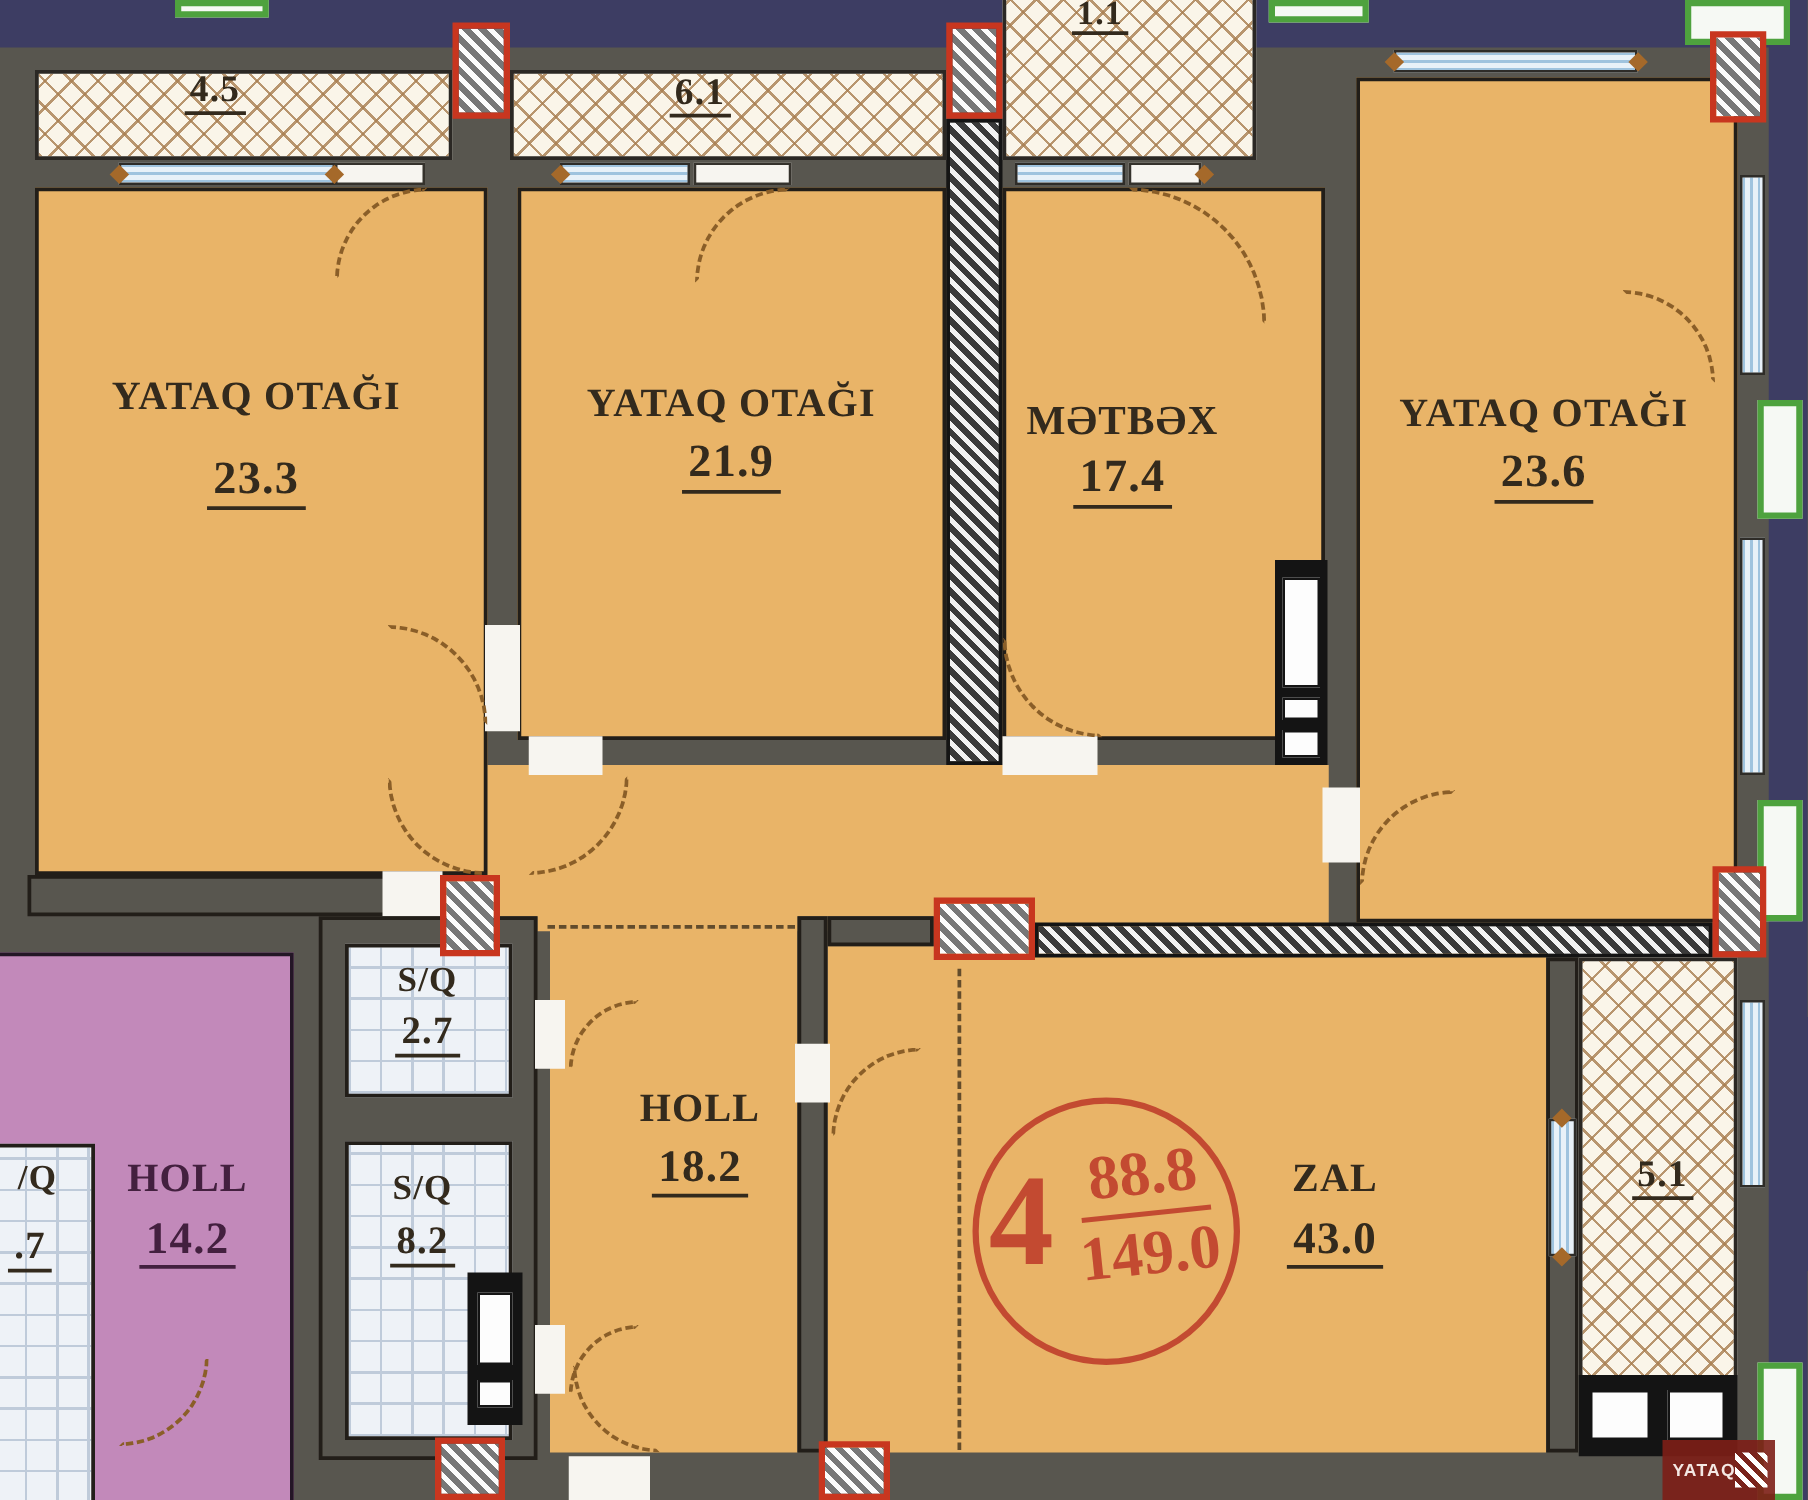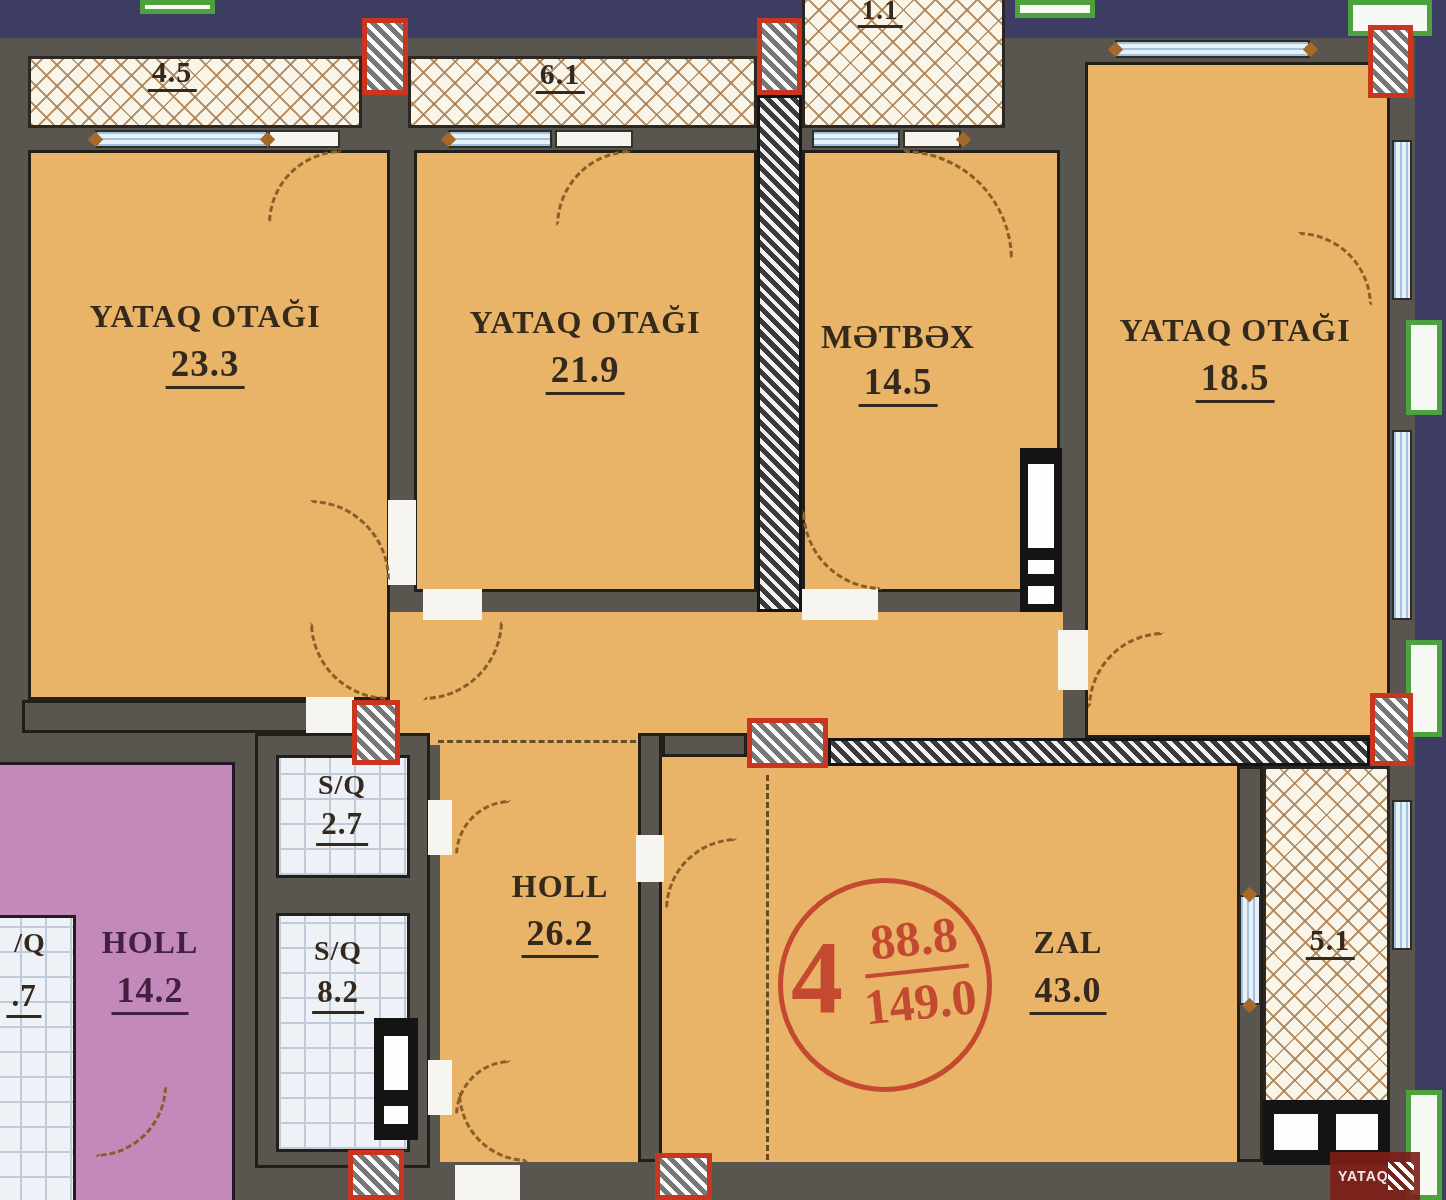--- a/index.html
+++ b/index.html
@@ -160,33 +160,33 @@
     <span>149.0</span>
   </div>
 </div>
 
 <div class="abs lbl" style="left:172px;top:56px;font-size:30px;border-bottom:3px solid #332a1d;padding:0 4px 1px">4.5</div>
 <div class="abs lbl" style="left:560px;top:58px;font-size:30px;border-bottom:3px solid #332a1d;padding:0 4px 1px">6.1</div>
 <div class="abs lbl" style="left:880px;top:-4px;font-size:27px;border-bottom:3px solid #332a1d;padding:0 4px 1px">1.1</div>
 <div class="abs lbl" style="left:1330px;top:924px;font-size:30px;border-bottom:3px solid #332a1d;padding:0 4px 1px">5.1</div>
 
 <div class="abs lbl" style="left:205px;top:300px;font-size:32px">YATAQ OTAĞI</div>
-<div class="abs lbl area" style="left:205px;top:345px;font-size:37px">23.3</div>
+<div class="abs lbl area" style="left:205px;top:364px;font-size:37px">23.3</div>
 <div class="abs lbl" style="left:585px;top:306px;font-size:32px">YATAQ OTAĞI</div>
 <div class="abs lbl area" style="left:585px;top:351px;font-size:37px">21.9</div>
 <div class="abs lbl" style="left:898px;top:320px;font-size:33px">MƏTBƏX</div>
-<div class="abs lbl area" style="left:898px;top:363px;font-size:37px">14.5</div>
+<div class="abs lbl area" style="left:898px;top:363px;font-size:37px">17.4</div>
 <div class="abs lbl" style="left:1235px;top:314px;font-size:32px">YATAQ OTAĞI</div>
-<div class="abs lbl area" style="left:1235px;top:359px;font-size:37px">18.5</div>
+<div class="abs lbl area" style="left:1235px;top:359px;font-size:37px">23.6</div>
 <div class="abs lbl" style="left:342px;top:770px;font-size:28px">S/Q</div>
 <div class="abs lbl area" style="left:342px;top:808px;font-size:31px">2.7</div>
 <div class="abs lbl" style="left:338px;top:936px;font-size:28px">S/Q</div>
 <div class="abs lbl area" style="left:338px;top:976px;font-size:31px">8.2</div>
 <div class="abs lbl" style="left:560px;top:870px;font-size:32px">HOLL</div>
-<div class="abs lbl area" style="left:560px;top:915px;font-size:36px">26.2</div>
+<div class="abs lbl area" style="left:560px;top:915px;font-size:36px">18.2</div>
 <div class="abs lbl" style="left:1068px;top:926px;font-size:32px">ZAL</div>
 <div class="abs lbl area" style="left:1068px;top:972px;font-size:36px">43.0</div>
 <div class="abs lbl plbl" style="left:150px;top:926px;font-size:32px">HOLL</div>
 <div class="abs lbl area plbl" style="left:150px;top:972px;font-size:36px">14.2</div>
 <div class="abs lbl" style="left:30px;top:928px;font-size:28px">/Q</div>
 <div class="abs lbl area" style="left:24px;top:980px;font-size:31px">.7</div>
 
 <div class="abs wm" style="left:1330px;top:1152px;width:90px;height:48px">
   <span class="abs" style="left:8px;top:16px;font-size:14px;font-weight:bold;letter-spacing:1px">YATAQ</span>
   <span class="abs wmhatch" style="left:58px;top:10px;width:26px;height:28px;display:block"></span>

